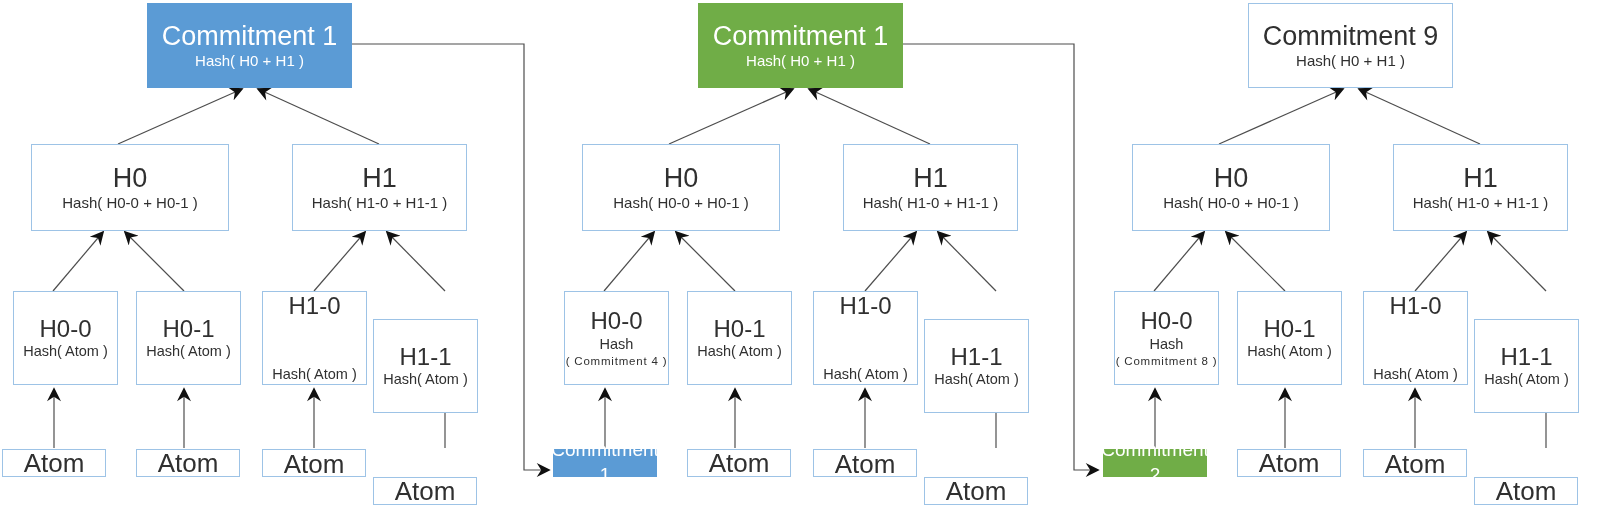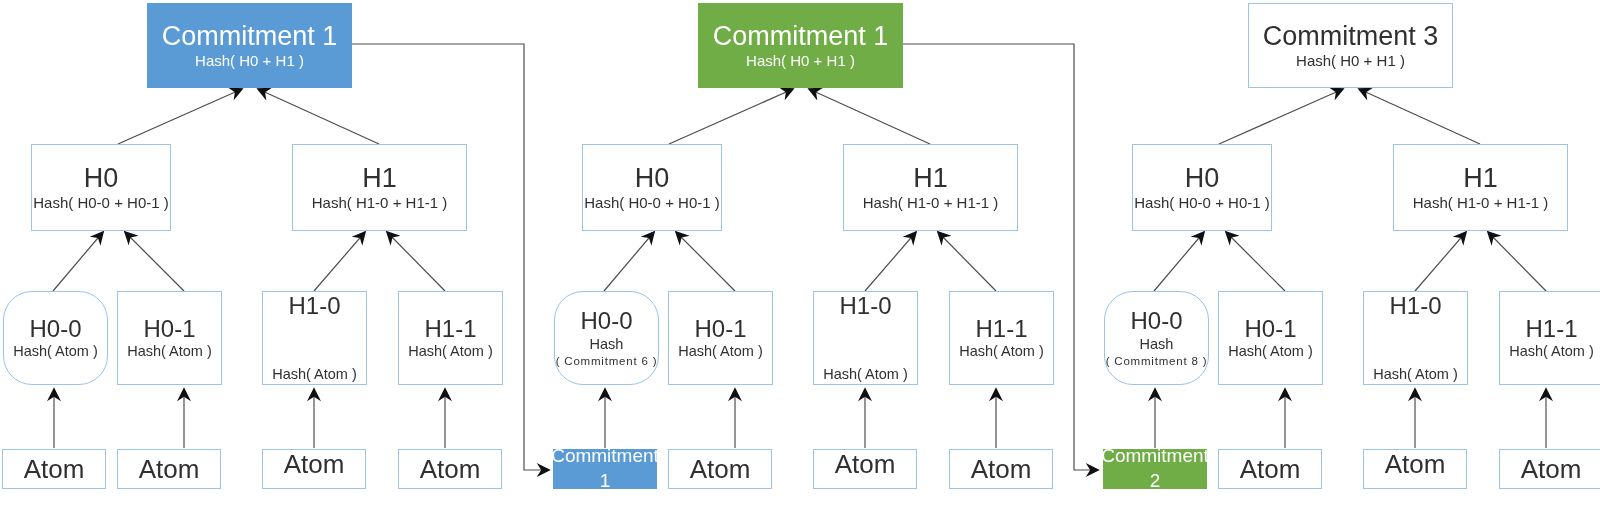--- a/index.html
+++ b/index.html
@@ -37,29 +37,29 @@
     flex-direction: column;
     align-items: center;
     justify-content: center;
     text-align: center;
     row-gap: 0;
   }
   .fill-blue  { background: #5B9BD5; border-color: #5B9BD5; color: #ffffff; }
   .fill-green { background: #70AD47; border-color: #70AD47; color: #ffffff; }
 
   .root { left: 147px; top: 3px;   width: 205px; height: 85px; }
-  .h0   { left: 31px;  top: 144px; width: 140px; height: 87px; }
+  .h0   { left: 31px;  top: 144px; width: 198px; height: 87px; }
   .h1   { left: 292px; top: 144px; width: 175px; height: 87px; text-align: center; }
   .leaf  { top: 291px; width: 105px; height: 94px; }
-  .input { top: 449px; width: 104px; height: 40px; }
+  .input { top: 449px; width: 104px; height: 28px; }
   .p0 { left: 2px; }
-  .p1 { left: 117px; }
+  .p1 { left: 136px; }
   .p2 { left: 262px; justify-content: space-between; }
-  .p3 { left: 398px; }
-  .leaf.p0 { left: 3px; border-radius: 29px; }
+  .p3 { left: 373px; margin-top: 28px; }
+  .leaf.p0 { left: 13px; }
 
   .t-lg     { font-size: 27px; line-height: 1.15; }
   .t-md     { font-size: 24px; line-height: 1.15; }
   .t-sub    { font-size: 15px; line-height: 1.2; }
   .t-sub-sm { font-size: 14.5px; line-height: 1.3; }
   .t-sub-xs { font-size: 11.5px; line-height: 1.3; letter-spacing: 0.8px; }
   .t-atom   { font-size: 26px; line-height: 1.1; }
   .t-cmt    { font-size: 19px; line-height: 1.3; }
 </style>
 </head>
@@ -166,21 +166,21 @@
       <div class="t-lg">H0</div>
       <div class="t-sub">Hash( H0-0 + H0-1 )</div>
     </div>
     <div class="box h1">
       <div class="t-lg">H1</div>
       <div class="t-sub">Hash( H1-0 + H1-1 )</div>
     </div>
     <div class="box leaf p0">
       <div class="t-md">H0-0</div>
       <div class="t-sub-sm">Hash</div>
-      <div class="t-sub-xs">( Commitment 6 )</div>
+      <div class="t-sub-xs">( Commitment 4 )</div>
     </div>
     <div class="box leaf p1">
       <div class="t-md">H0-1</div>
       <div class="t-sub-sm">Hash( Atom )</div>
     </div>
     <div class="box leaf p2">
       <div class="t-md">H1-0</div>
       <div class="t-sub-sm">Hash( Atom )</div>
     </div>
     <div class="box leaf p3">
@@ -197,21 +197,21 @@
     <div class="box input p2">
       <div class="t-atom">Atom</div>
     </div>
     <div class="box input p3">
       <div class="t-atom">Atom</div>
     </div>
   </div>
 
   <div class="tree" style="left:1101px">
     <div class="box root">
-      <div class="t-lg">Commitment 3</div>
+      <div class="t-lg">Commitment 9</div>
       <div class="t-sub">Hash( H0 + H1 )</div>
     </div>
     <div class="box h0">
       <div class="t-lg">H0</div>
       <div class="t-sub">Hash( H0-0 + H0-1 )</div>
     </div>
     <div class="box h1">
       <div class="t-lg">H1</div>
       <div class="t-sub">Hash( H1-0 + H1-1 )</div>
     </div>

